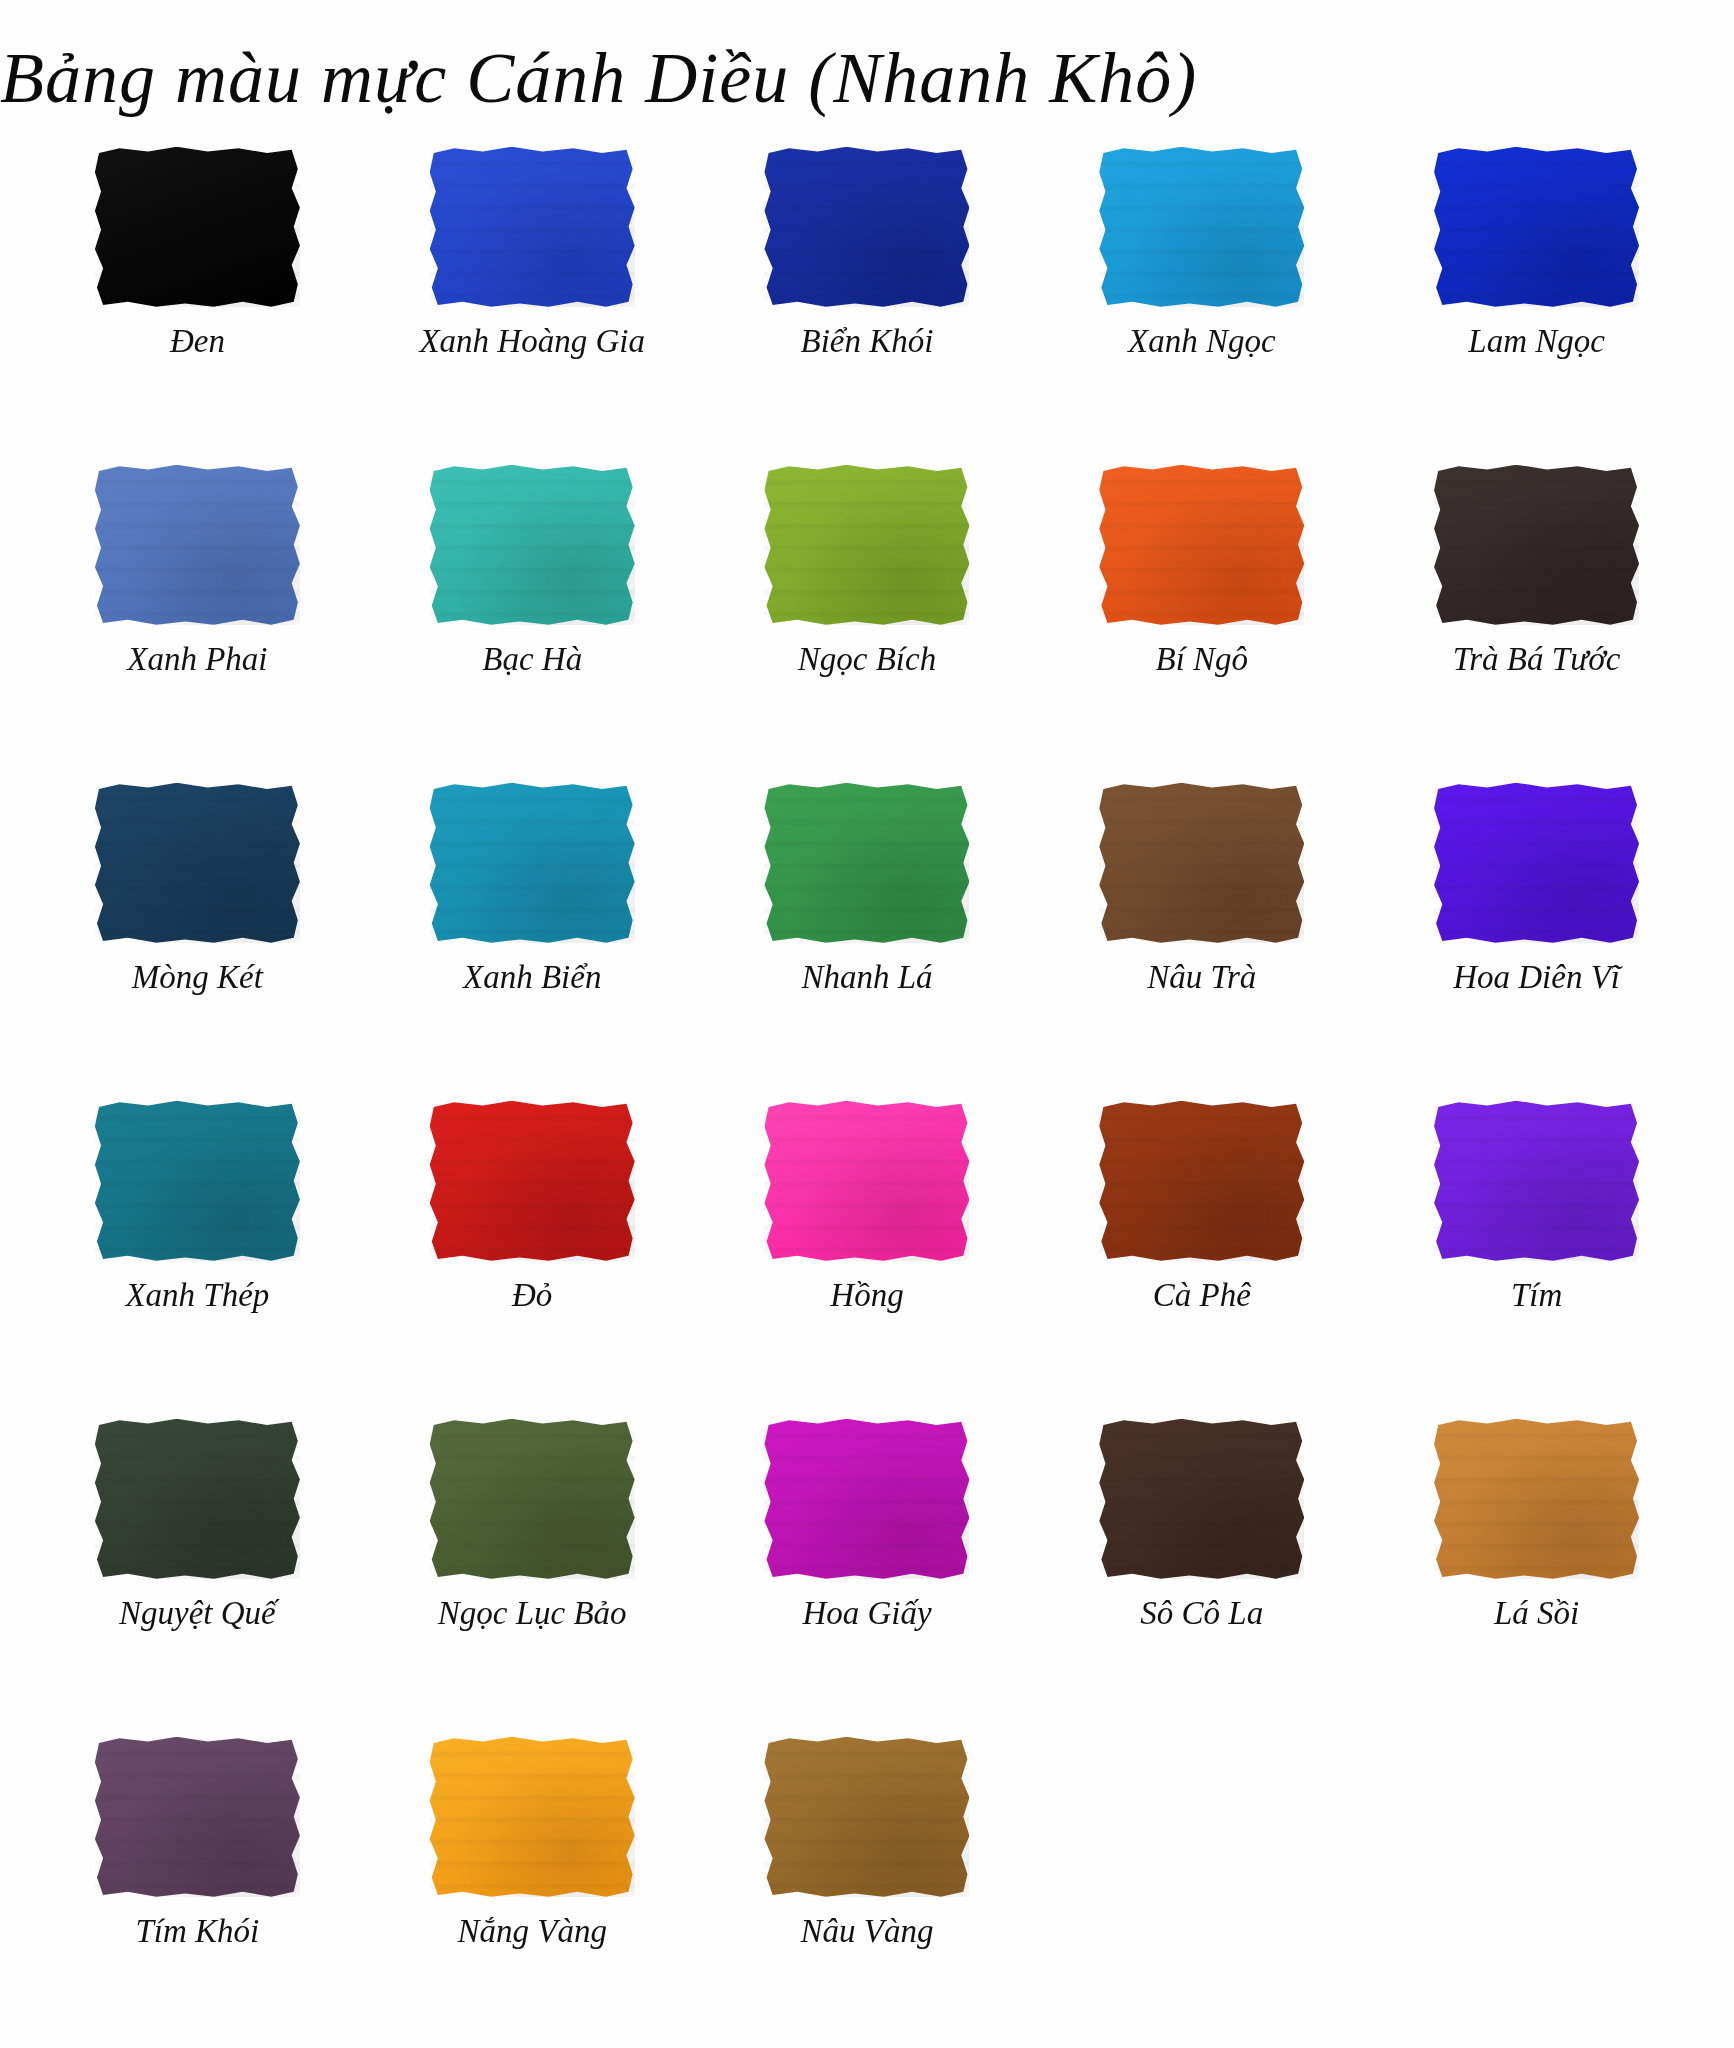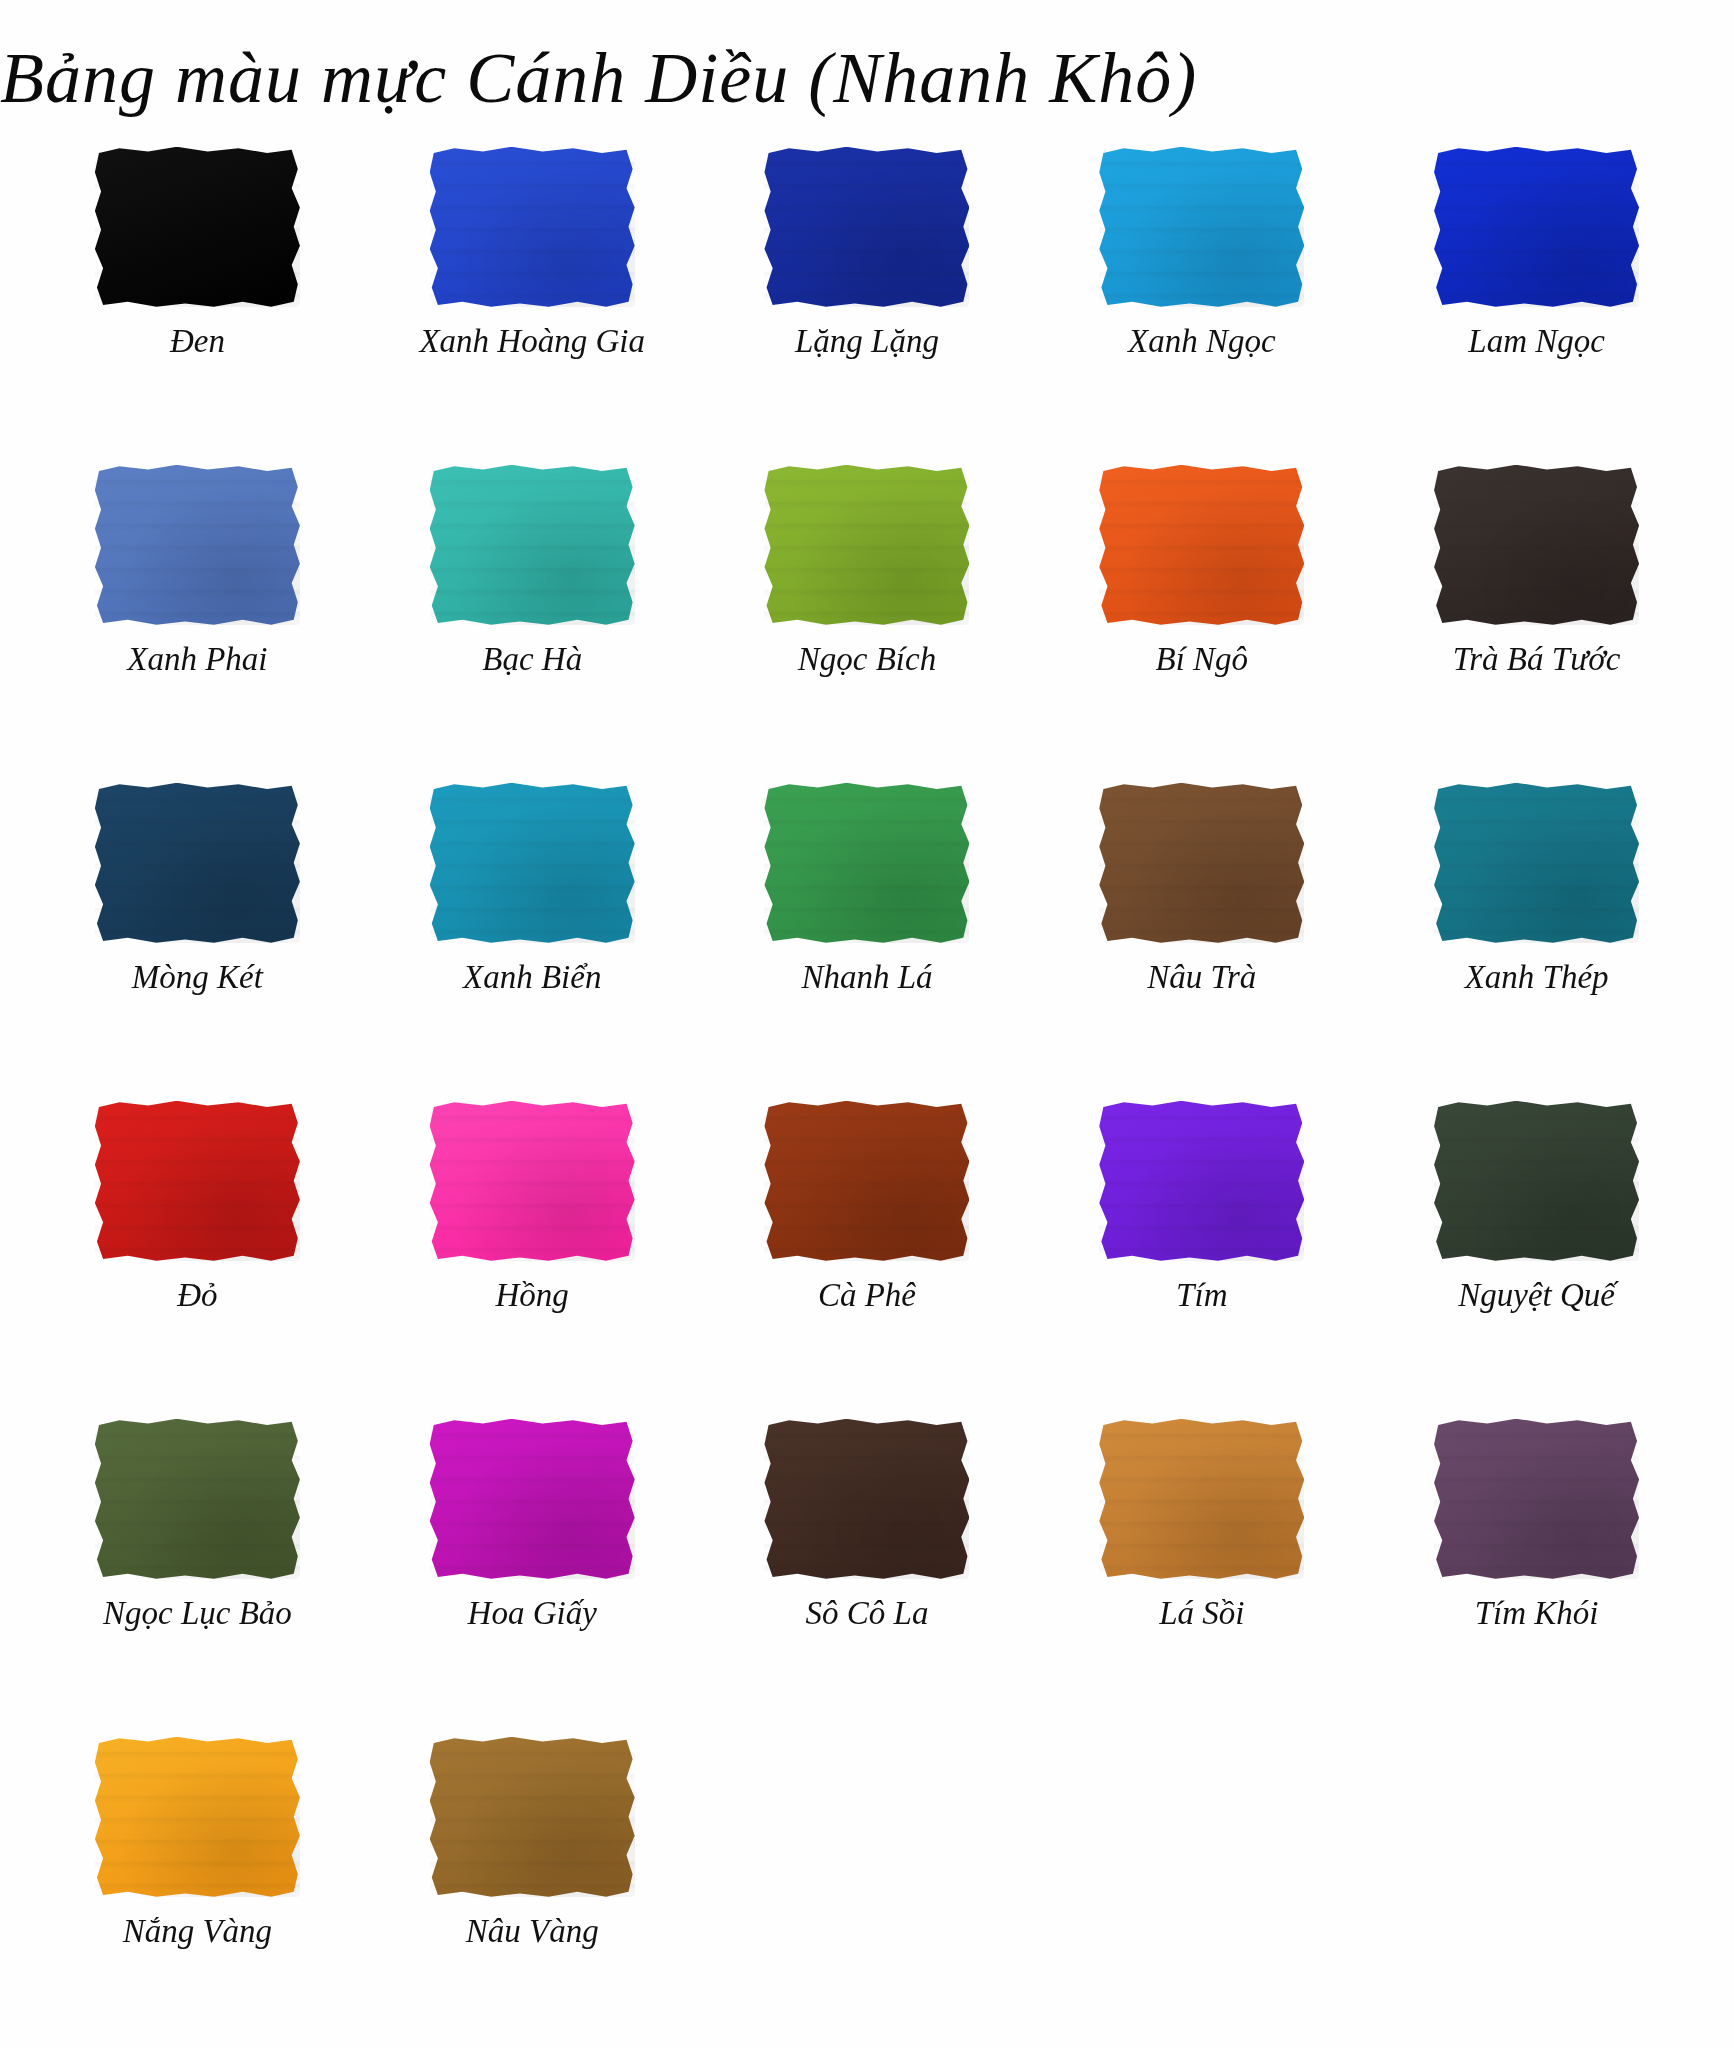--- a/index.html
+++ b/index.html
@@ -164,21 +164,21 @@
       </div>
       <div class="cell">
         <div class="swatch-wrap">
           <div class="swatch">
             <div class="base" style="background: linear-gradient(160deg, rgb(26, 49, 168) 0%, rgb(18, 37, 143) 100%);"></div>
             <div class="wash1"></div>
             <div class="wash2"></div>
             <div class="wash3"></div>
           </div>
         </div>
-        <div class="label">Lặng Lặng</div>
+        <div class="label">Biển Khói</div>
       </div>
       <div class="cell">
         <div class="swatch-wrap">
           <div class="swatch">
             <div class="base" style="background: linear-gradient(160deg, rgb(31, 165, 224) 0%, rgb(22, 144, 204) 100%);"></div>
             <div class="wash1"></div>
             <div class="wash2"></div>
             <div class="wash3"></div>
           </div>
         </div>
@@ -290,20 +290,31 @@
             <div class="wash1"></div>
             <div class="wash2"></div>
             <div class="wash3"></div>
           </div>
         </div>
         <div class="label">Nâu Trà</div>
       </div>
       <div class="cell">
         <div class="swatch-wrap">
           <div class="swatch">
+            <div class="base" style="background: linear-gradient(160deg, rgb(91, 24, 236) 0%, rgb(74, 15, 203) 100%);"></div>
+            <div class="wash1"></div>
+            <div class="wash2"></div>
+            <div class="wash3"></div>
+          </div>
+        </div>
+        <div class="label">Hoa Diên Vĩ</div>
+      </div>
+      <div class="cell">
+        <div class="swatch-wrap">
+          <div class="swatch">
             <div class="base" style="background: linear-gradient(160deg, rgb(26, 126, 146) 0%, rgb(18, 106, 124) 100%);"></div>
             <div class="wash1"></div>
             <div class="wash2"></div>
             <div class="wash3"></div>
           </div>
         </div>
         <div class="label">Xanh Thép</div>
       </div>
       <div class="cell">
         <div class="swatch-wrap">

